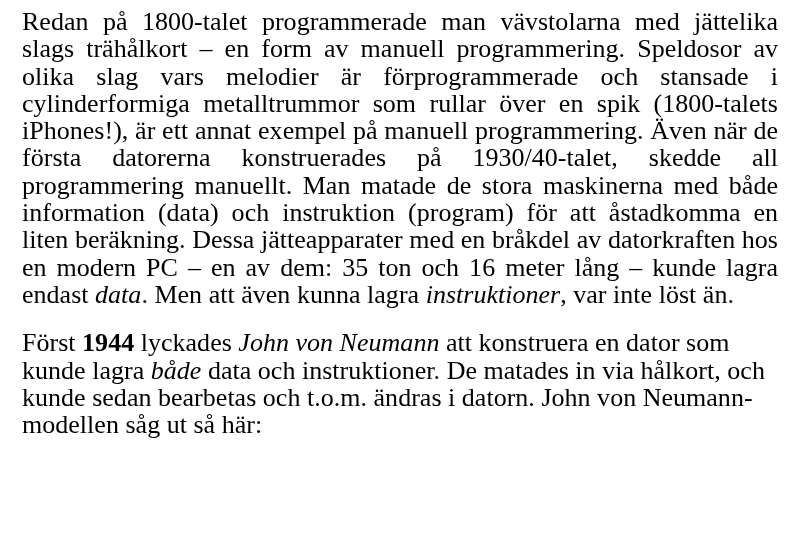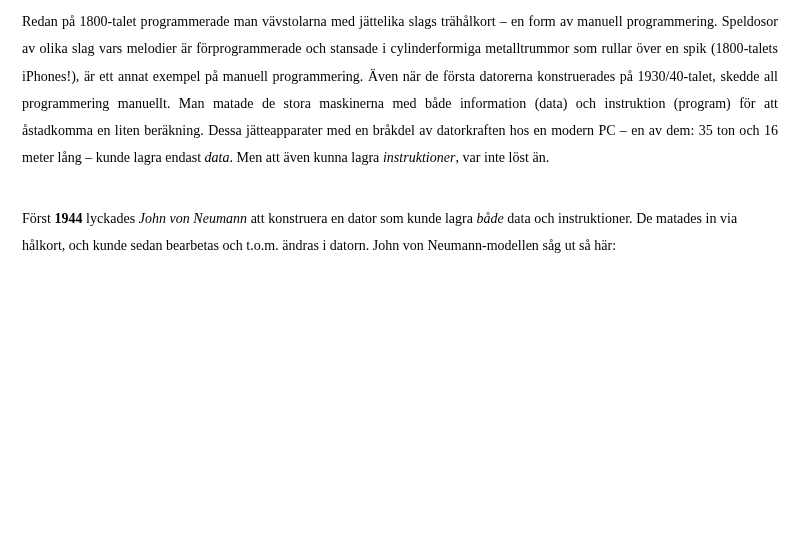--- a/index.html
+++ b/index.html
@@ -18,31 +18,31 @@
   .page {
     position: relative;
     width: 800px;
     height: 557px;
   }
   .prose {
     position: absolute;
     left: 22px;
     top: 8px;
     width: 756px;
-    font-size: 14px;
+    font-size: 26px;
     line-height: 27.3px;
     text-align: justify;
     text-justify: inter-word;
     letter-spacing: 0.02px;
   }
   .prose p {
     margin: 0;
   }
   .prose p.para2 {
-    margin-top: 33px;
+    margin-top: 21px;
   }
   .prose p:last-child {
     text-align: left;
   }
   em {
     font-style: italic;
   }
   strong {
     font-weight: bold;
   }

